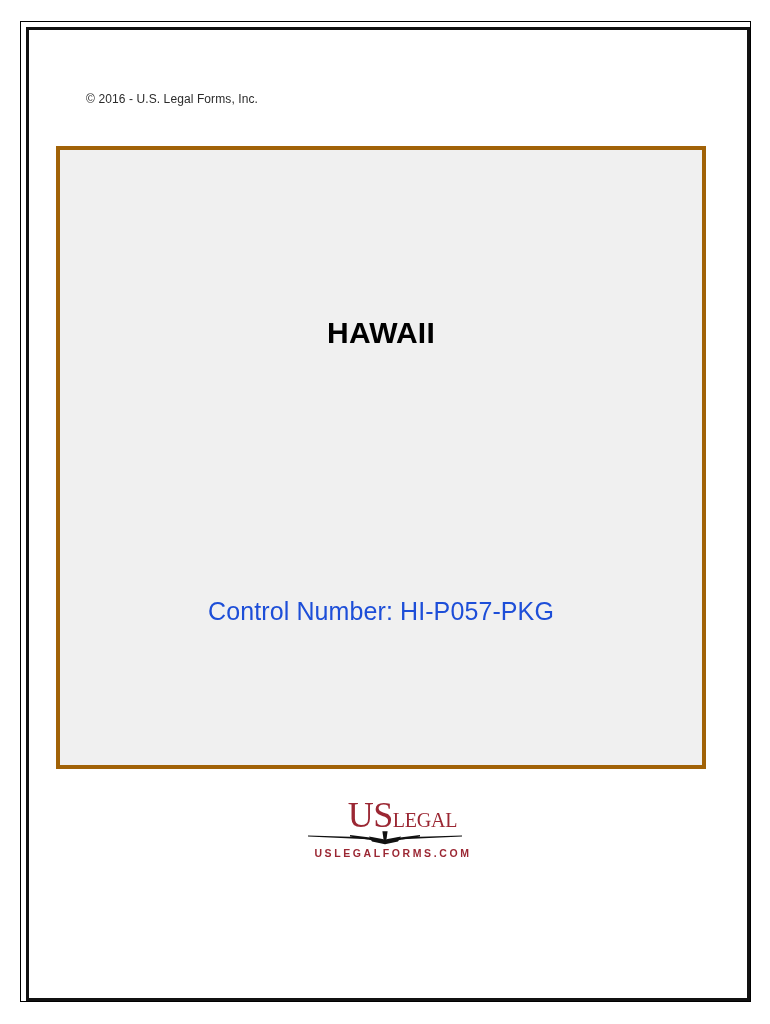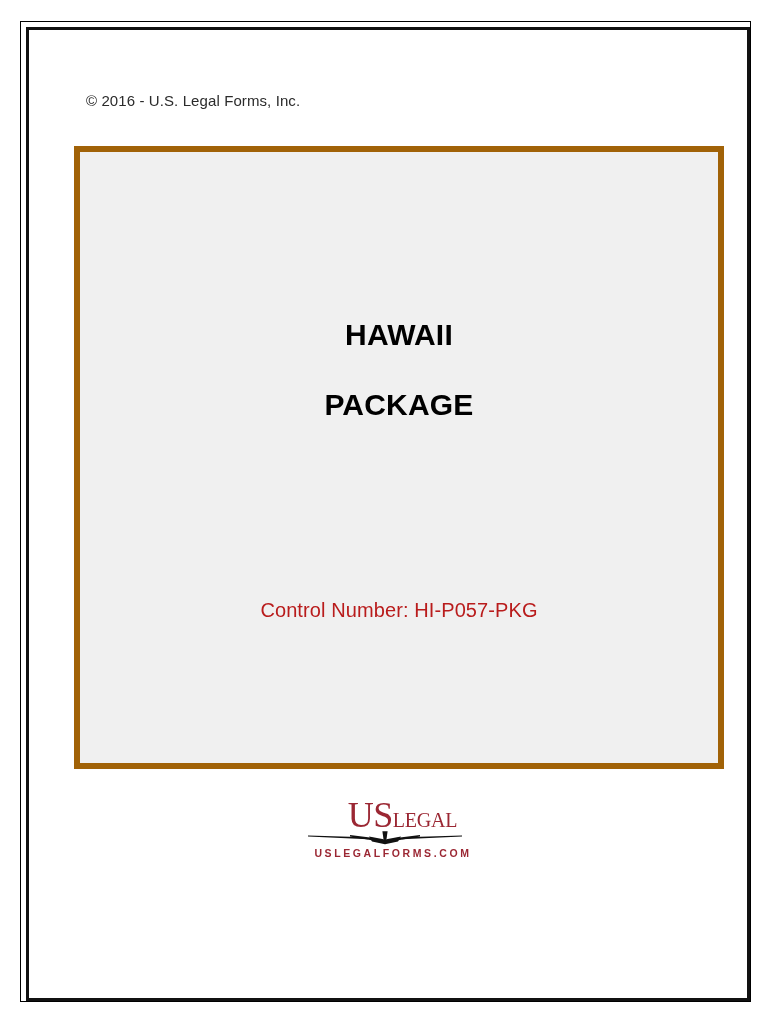--- a/index.html
+++ b/index.html
@@ -42,35 +42,35 @@
     height: 974px;
     border: 3px solid #111111;
     box-sizing: border-box;
   }
 
   
   .copyright {
     position: absolute;
     left: 86px;
     top: 92px;
-    font-size: 15px;
+    font-size: 12px;
     color: #2b2b2b;
     letter-spacing: 0.1px;
     white-space: nowrap;
   }
 
   
   .title-box {
     position: absolute;
-    left: 74px;
+    left: 56px;
     top: 146px;
     width: 650px;
     height: 623px;
     background: #f0f0f0;
-    border: 6px solid #a16207;
+    border: 4px solid #a16207;
     box-sizing: border-box;
   }
 
   .title-block {
     position: absolute;
     left: 0;
     right: 0;
     top: 148px;
     text-align: center;
   }
@@ -82,22 +82,22 @@
     letter-spacing: 0.2px;
     white-space: nowrap;
   }
 
   .control-number {
     position: absolute;
     left: 0;
     right: 0;
     top: 447px;
     text-align: center;
-    font-size: 20px;
-    color: #b91c1c;
+    font-size: 25px;
+    color: #1d4ed8;
     letter-spacing: 0.1px;
     white-space: nowrap;
   }
 
   
   .logo {
     position: absolute;
     left: 0;
     right: 0;
     top: 797px;
@@ -146,21 +146,20 @@
 
   <div class="frame-outer"></div>
   <div class="frame-inner"></div>
 
   <div class="copyright">© 2016 - U.S. Legal Forms, Inc.</div>
 
   <div class="title-box">
 
     <div class="title-block">
       <div class="title-line">HAWAII</div>
-      <div class="title-line">PACKAGE</div>
     </div>
 
     <div class="control-number">Control Number: HI-P057-PKG</div>
 
   </div>
 
   <div class="logo">
     <span class="logo-wordmark">
       <span class="big">US</span><span class="small">LEGAL</span>
     </span>

